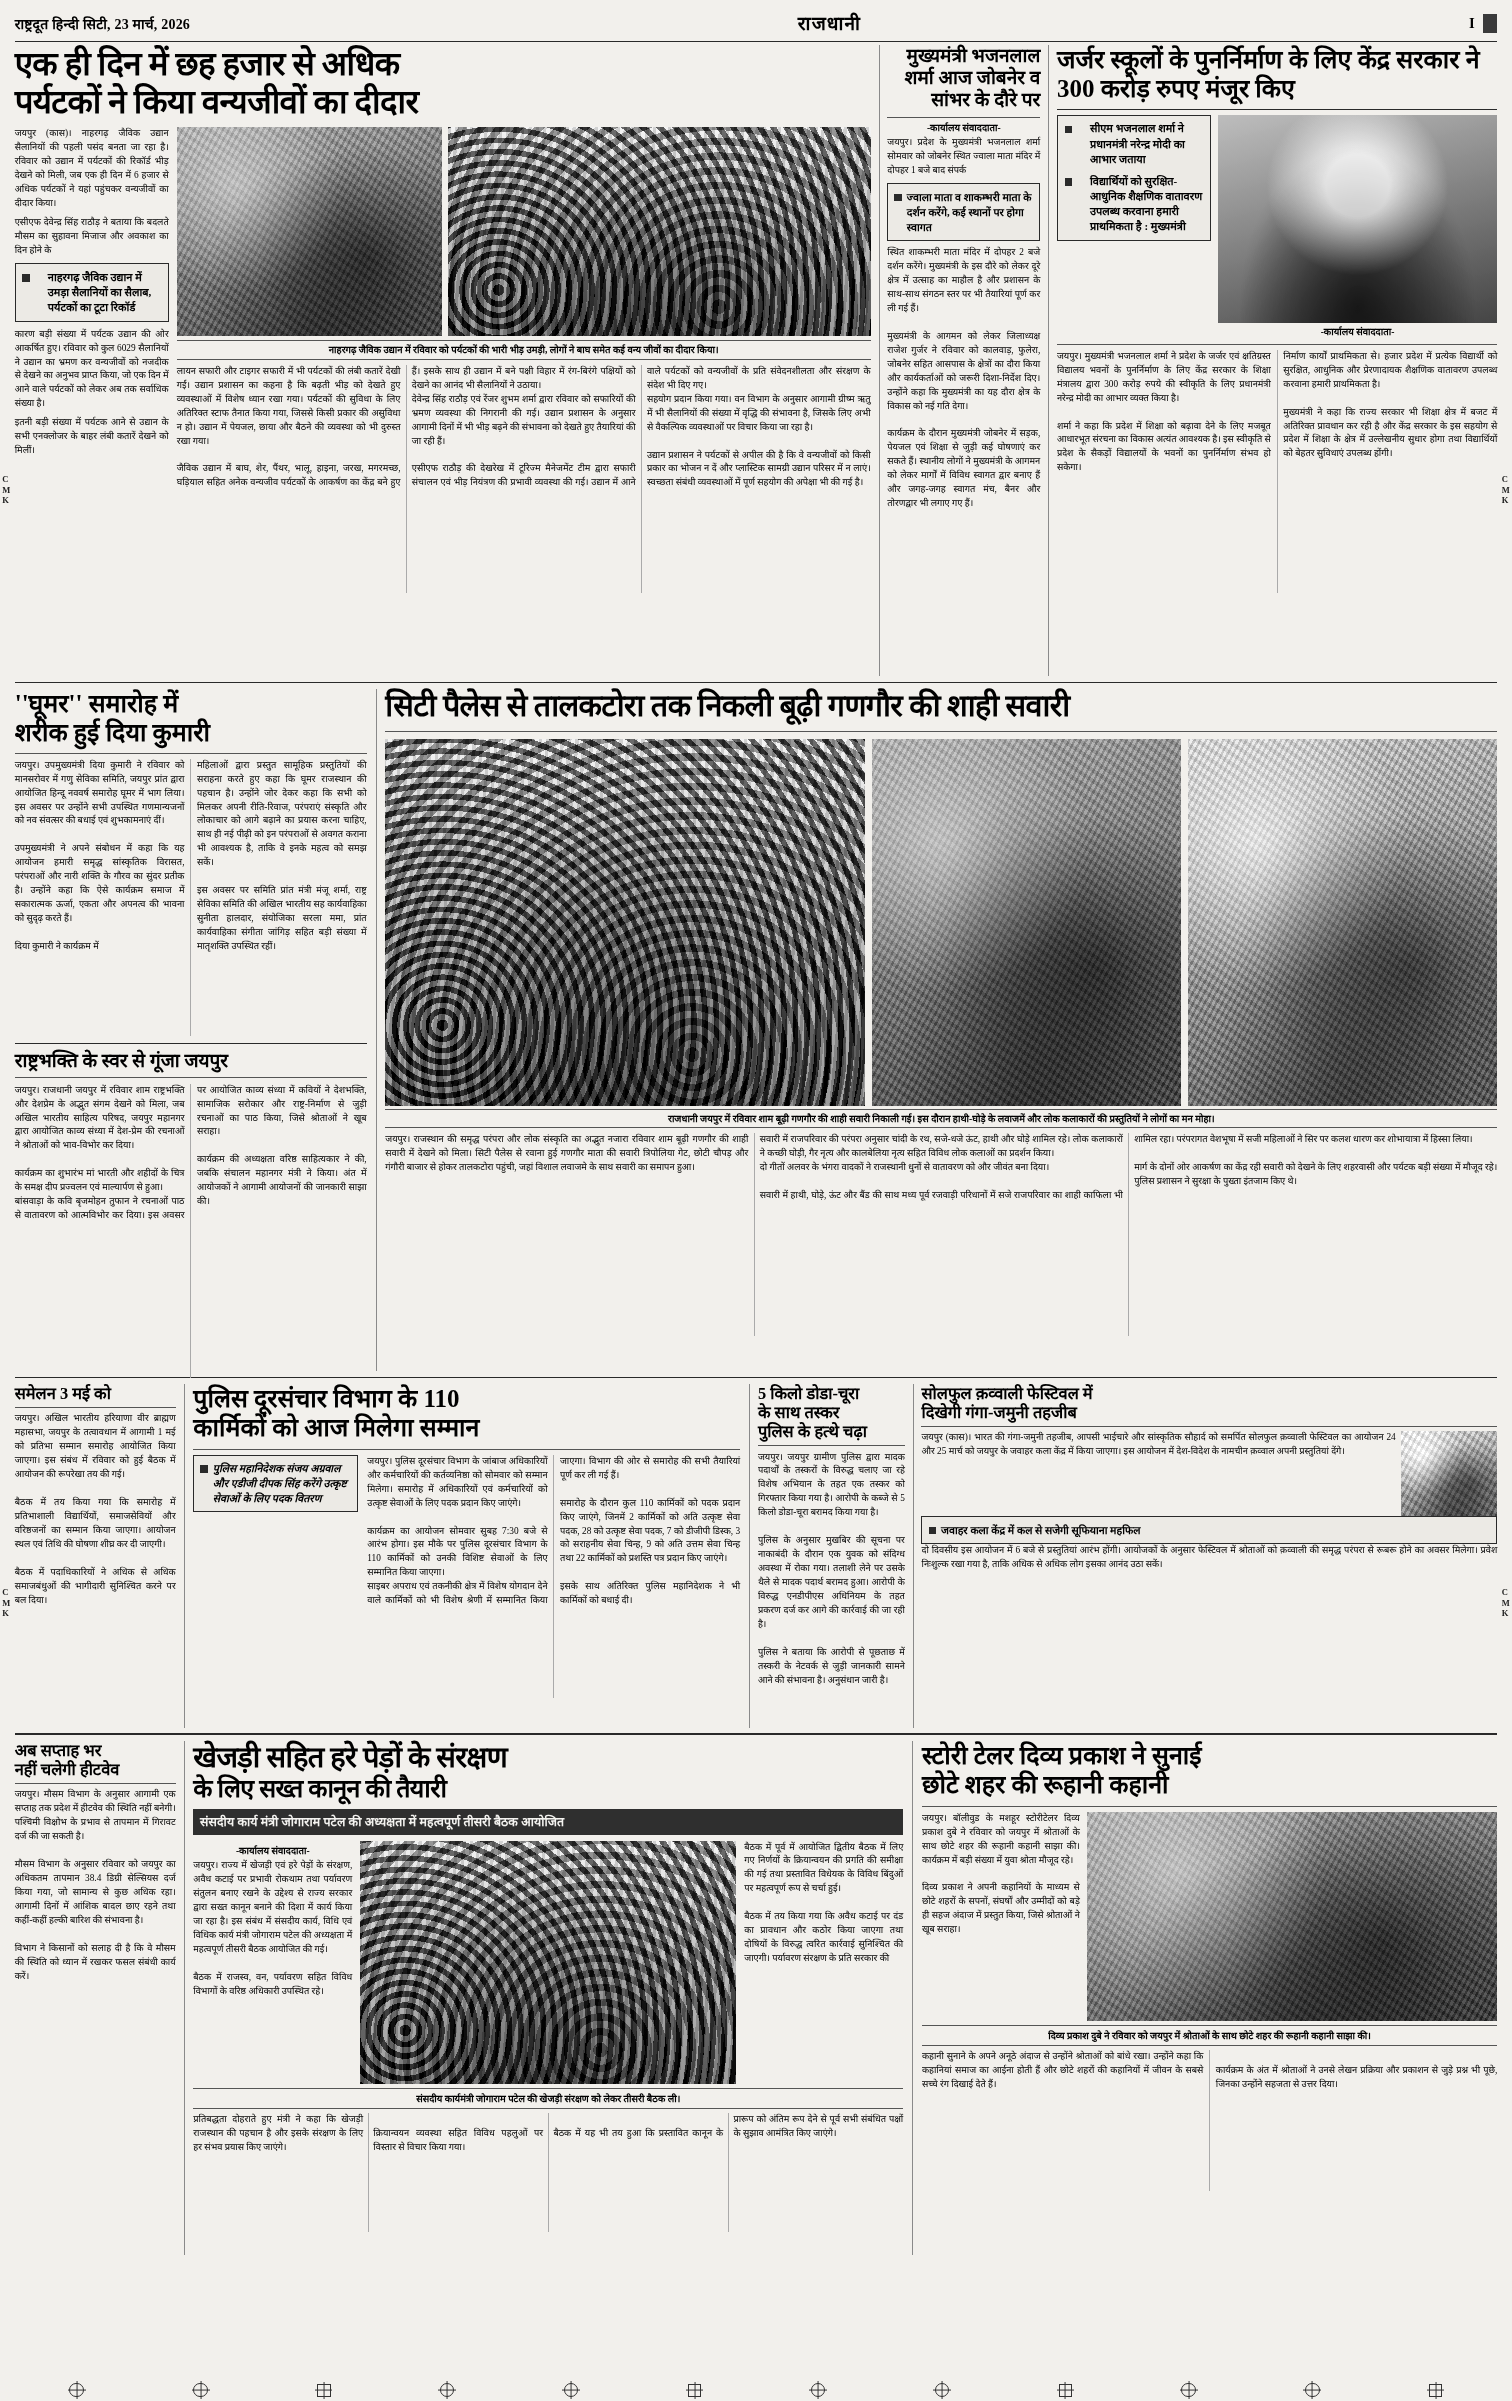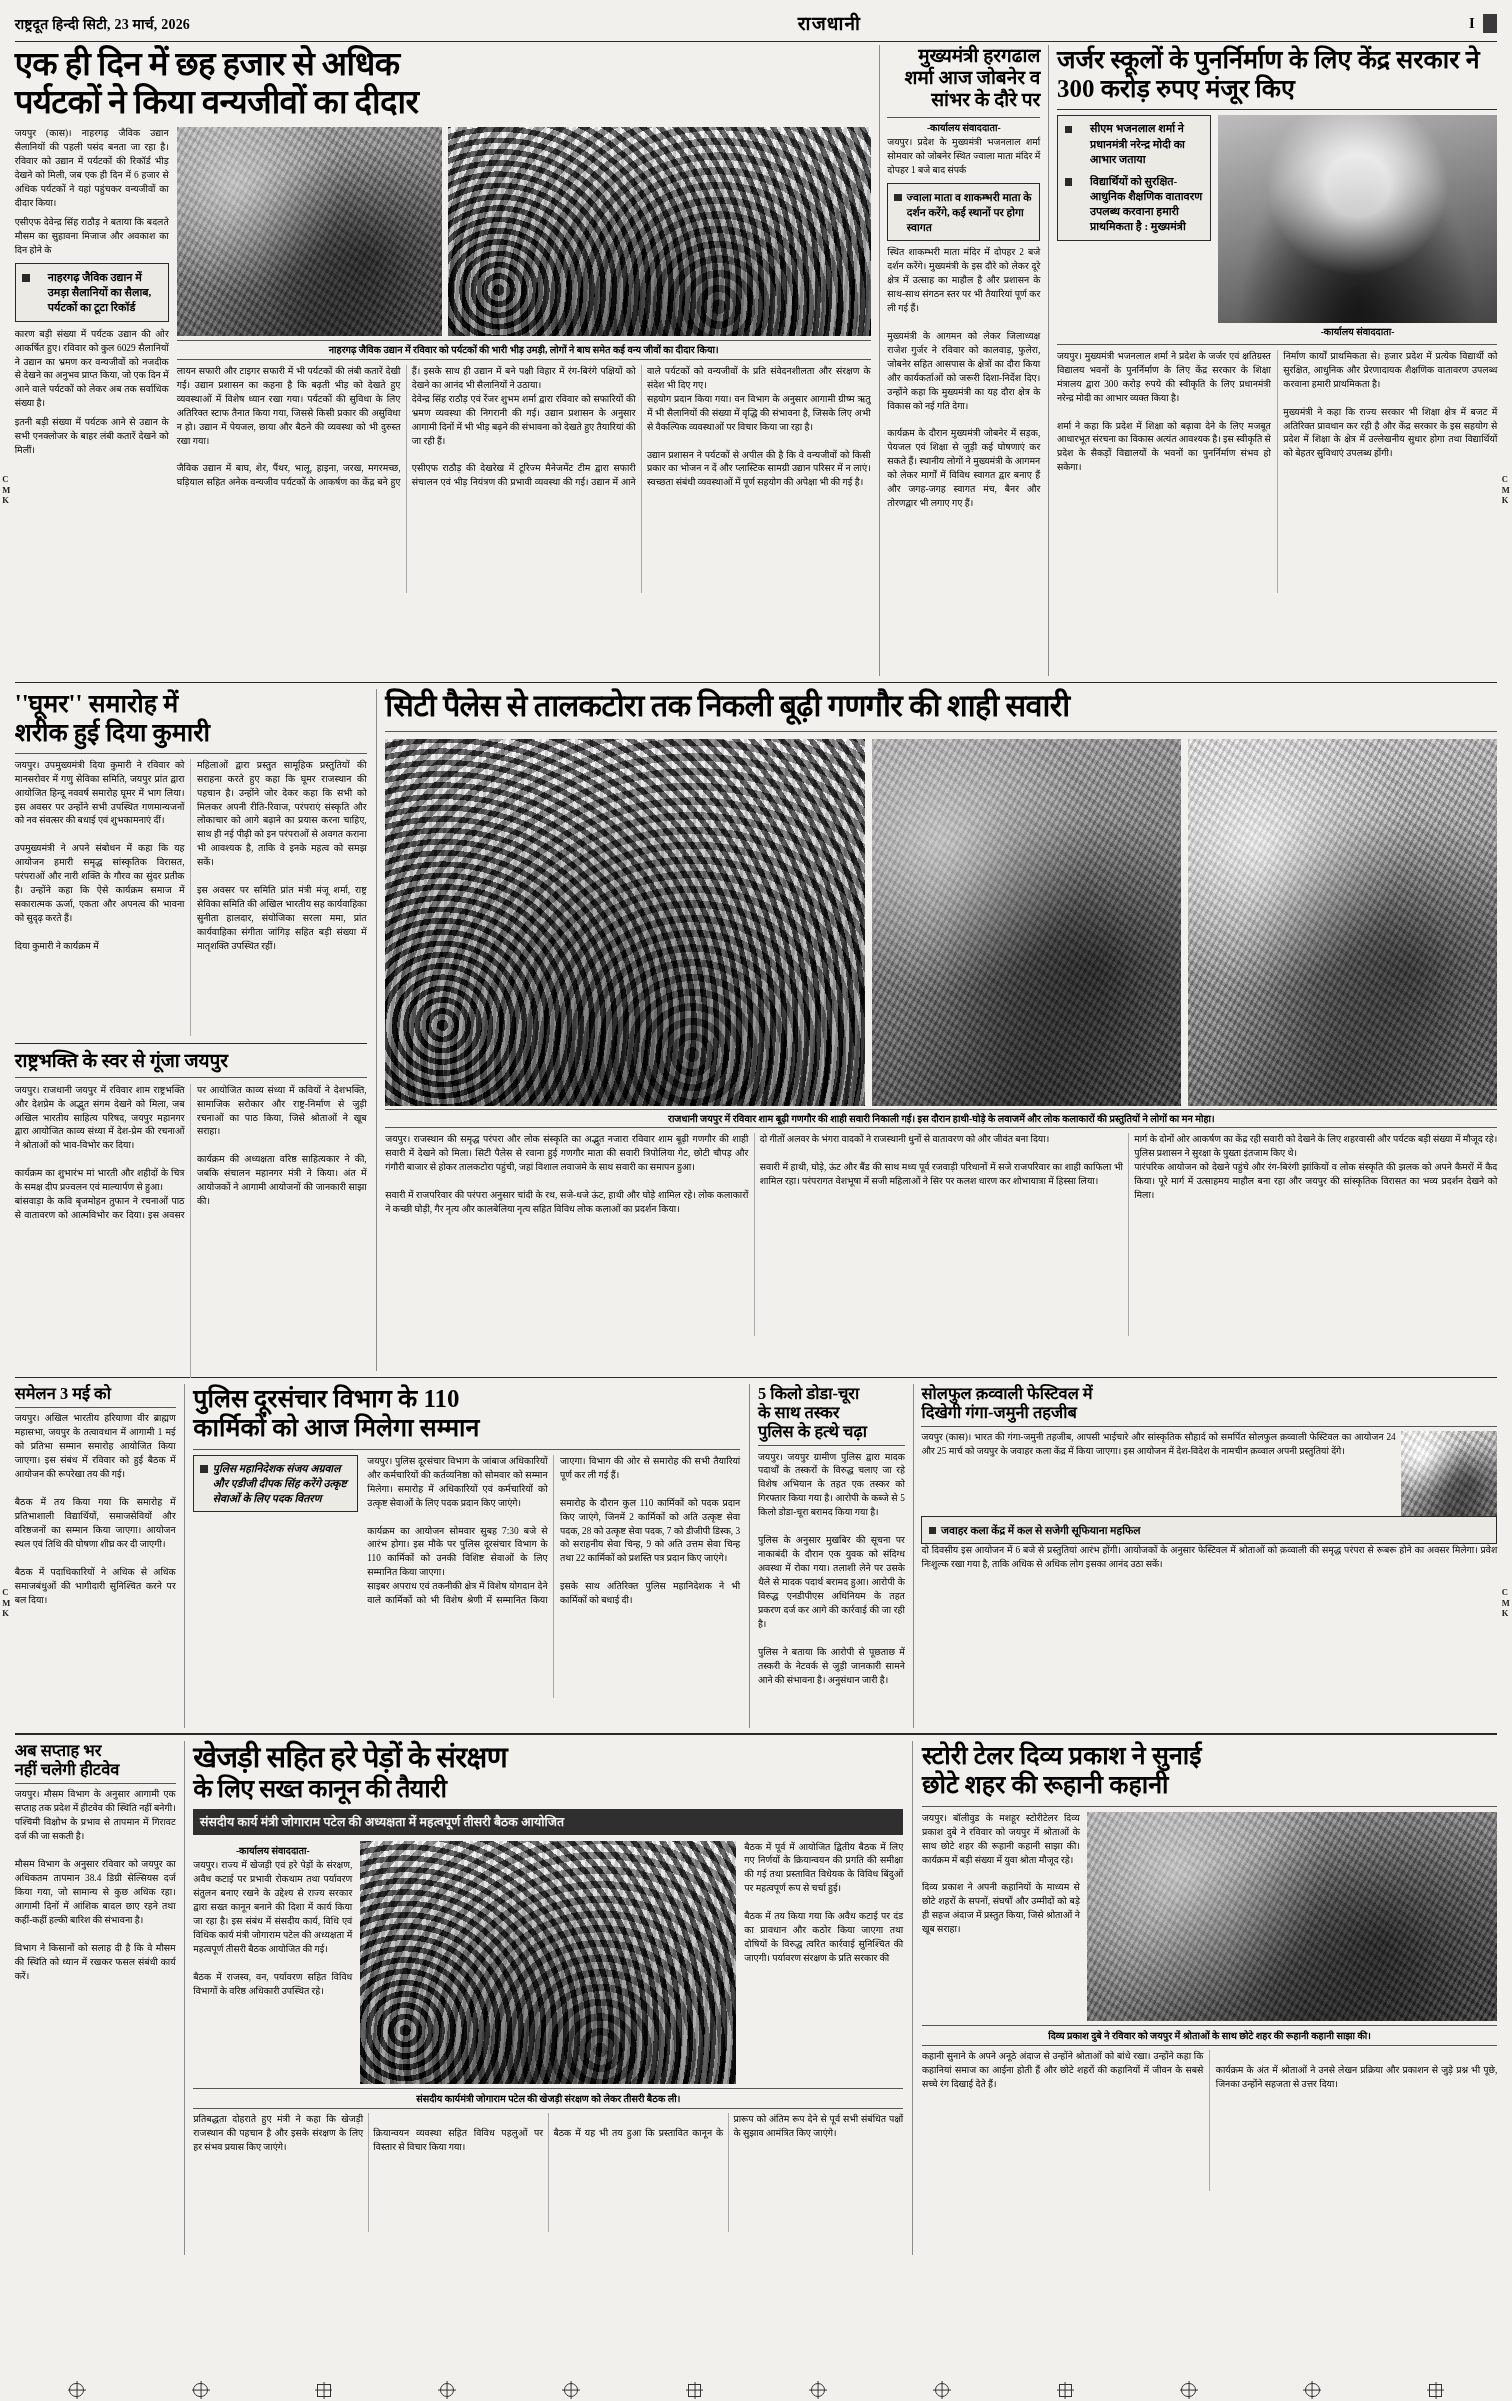--- a/index.html
+++ b/index.html
@@ -165,21 +165,21 @@
 
 उद्यान प्रशासन ने पर्यटकों से अपील की है कि वे वन्यजीवों को किसी प्रकार का भोजन न दें और प्लास्टिक सामग्री उद्यान परिसर में न लाएं। स्वच्छता संबंधी व्यवस्थाओं में पूर्ण सहयोग की अपेक्षा भी की गई है।</div>
           </div>
         </div>
       </div>
     </div>
 
     <div class="vr"></div>
 
     <div style="width:169px;padding:0 8px;box-sizing:border-box;">
-      <div class="hl sml" style="text-align:right;">मुख्यमंत्री हरगढाल शर्मा आज जोबनेर व सांभर के दौरे पर</div>
+      <div class="hl sml" style="text-align:right;">मुख्यमंत्री भजनलाल शर्मा आज जोबनेर व सांभर के दौरे पर</div>
       <div class="rule-h thin" style="margin:5.6px 0 3.4px;"></div>
       <div class="byline">-कार्यालय संवाददाता-</div>
       <div class="body-txt">जयपुर। प्रदेश के मुख्यमंत्री भजनलाल शर्मा सोमवार को जोबनेर स्थित ज्वाला माता मंदिर में दोपहर 1 बजे बाद संपर्क</div>
       <div class="inset" style="margin:5.6px 0;">
         <div class="ih">
             <span class="sq"></span>
           <span>ज्वाला माता व शाकम्भरी माता के दर्शन करेंगे, कई स्थानों पर होगा स्वागत</span>
           </div>
       </div>
       <div class="body-txt" style="white-space:pre-line;">स्थित शाकम्भरी माता मंदिर में दोपहर 2 बजे दर्शन करेंगे। मुख्यमंत्री के इस दौरे को लेकर दूरे क्षेत्र में उत्साह का माहौल है और प्रशासन के साथ-साथ संगठन स्तर पर भी तैयारियां पूर्ण कर ली गई हैं।
@@ -272,21 +272,20 @@
       <div class="rule-h thin" style="margin:0 0 5.6px;"></div>
       <div class="cols3" style="height:203px;">
         <div class="body-txt" style="white-space:pre-line;">जयपुर। राजस्थान की समृद्ध परंपरा और लोक संस्कृति का अद्भुत नजारा रविवार शाम बूढ़ी गणगौर की शाही सवारी में देखने को मिला। सिटी पैलेस से रवाना हुई गणगौर माता की सवारी त्रिपोलिया गेट, छोटी चौपड़ और गंगौरी बाजार से होकर तालकटोरा पहुंची, जहां विशाल लवाजमे के साथ सवारी का समापन हुआ।
 
 सवारी में राजपरिवार की परंपरा अनुसार चांदी के रथ, सजे-धजे ऊंट, हाथी और घोड़े शामिल रहे। लोक कलाकारों ने कच्छी घोड़ी, गैर नृत्य और कालबेलिया नृत्य सहित विविध लोक कलाओं का प्रदर्शन किया।</div>
         <div class="body-txt" style="white-space:pre-line;">दो गीतों अलवर के भंगरा वादकों ने राजस्थानी धुनों से वातावरण को और जीवंत बना दिया।
 
 सवारी में हाथी, घोड़े, ऊंट और बैंड की साथ मध्य पूर्व रजवाड़ी परिधानों में सजे राजपरिवार का शाही काफिला भी शामिल रहा। परंपरागत वेशभूषा में सजी महिलाओं ने सिर पर कलश धारण कर शोभायात्रा में हिस्सा लिया।
 
 मार्ग के दोनों ओर आकर्षण का केंद्र रही सवारी को देखने के लिए शहरवासी और पर्यटक बड़ी संख्या में मौजूद रहे। पुलिस प्रशासन ने सुरक्षा के पुख्ता इंतजाम किए थे।</div>
-        <div class="body-txt" style="white-space:pre-line;">पारंपरिक आयोजन को देखने पहुंचे और रंग-बिरंगी झांकियों व लोक संस्कृति की झलक को अपने कैमरों में कैद किया। पूरे मार्ग में उत्साहमय माहौल बना रहा और जयपुर की सांस्कृतिक विरासत का भव्य प्रदर्शन देखने को मिला।</div>
       </div>
     </div>
   </div>
 
   <div class="rule-h"></div>
 
   <div class="flexrow" style="height:344px;">
 
     <div style="width:169px;padding-right:8px;box-sizing:border-box;">
       <div class="hl xs">समेलन 3 मई को</div>

